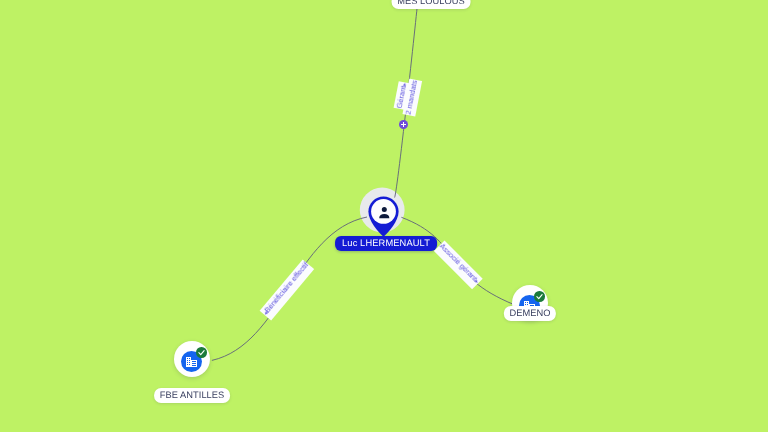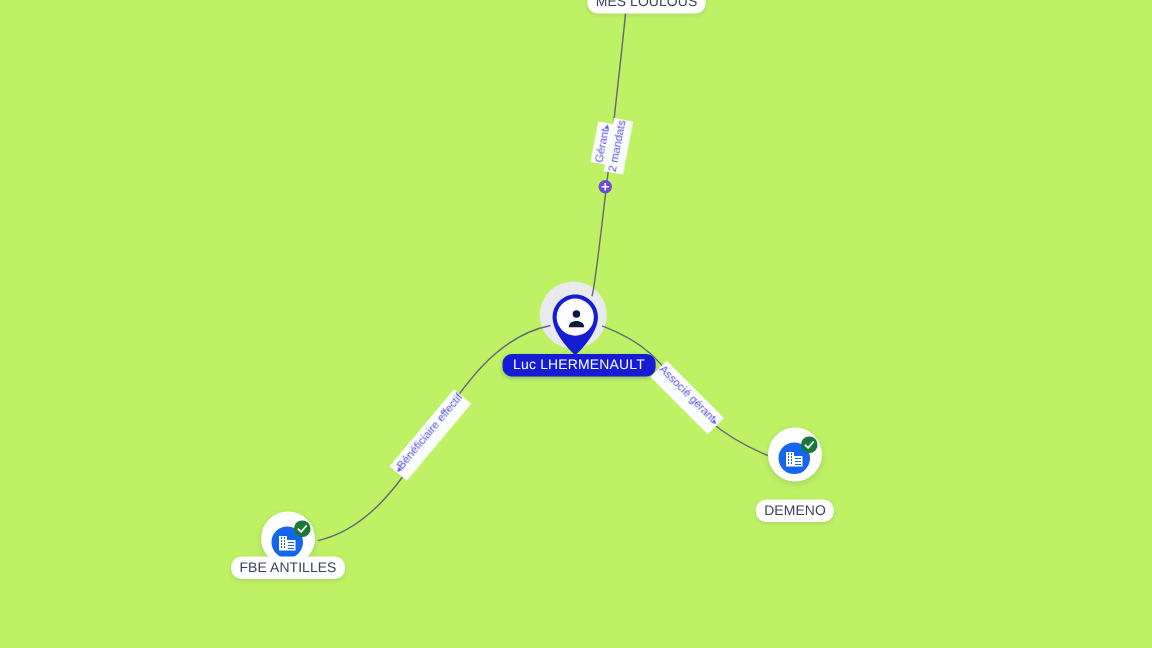--- a/index.html
+++ b/index.html
@@ -75,21 +75,21 @@
             <rect x="12" y="12" width="8" height="2"></rect>
             <rect x="12" y="16" width="8" height="2"></rect>
           </g>
       </svg>
     </div>
     <div class="badge">
       <svg width="9" height="9" viewBox="0 0 24 24" fill="none" stroke="#fff" stroke-width="3" stroke-linecap="round" stroke-linejoin="round">
           <path d="M5 12.5 10 17.5 19 7"></path>
         </svg>
     </div>
-    <div class="node-label" style="margin-top:11px">FBE ANTILLES</div>
+    <div class="node-label" style="margin-top:28px">FBE ANTILLES</div>
   </div>
 
   <div class="node" style="left:530px;top:304px">
     <div class="company-disc"></div>
     <div class="company-inner">
       <svg width="11" height="10" viewBox="0 0 22 20" shape-rendering="crispEdges">
         <rect x="0" y="0" width="10" height="20" fill="#fff"></rect>
           <rect x="10" y="6" width="12" height="14" fill="#fff"></rect>
         <g fill="#1565ef">
             <rect x="2" y="2" width="2" height="2"></rect>
@@ -104,21 +104,21 @@
             <rect x="12" y="12" width="8" height="2"></rect>
             <rect x="12" y="16" width="8" height="2"></rect>
           </g>
       </svg>
     </div>
     <div class="badge">
       <svg width="9" height="9" viewBox="0 0 24 24" fill="none" stroke="#fff" stroke-width="3" stroke-linecap="round" stroke-linejoin="round">
           <path d="M5 12.5 10 17.5 19 7"></path>
         </svg>
     </div>
-    <div class="node-label" style="margin-top:29px">DEMENO</div>
+    <div class="node-label" style="margin-top:2px">DEMENO</div>
   </div>
 
   <div class="node" style="left:384px;top:213px">
     <div class="pin">
       <svg width="31" height="41" viewBox="0 0 31 41">
         <path d="M15.5 0.4 C7.2 0.4 0.4 7.2 0.4 15.5 C0.4 25 10.3 36.3 15.5 40.8 C20.7 36.3 30.6 25 30.6 15.5 C30.6 7.2 23.8 0.4 15.5 0.4 Z" fill="#141cd4"></path>
         <circle cx="15.5" cy="15.4" r="12.4" fill="#fdfdff"></circle>
         <circle cx="16.3" cy="13.4" r="2.5" fill="#0d1a3c"></circle>
         <path d="M11.2 22.2 C11.2 19.4 13.4 18 16.3 18 C19.2 18 21.4 19.4 21.4 22.2 Z" fill="#0d1a3c"></path>
       </svg>

